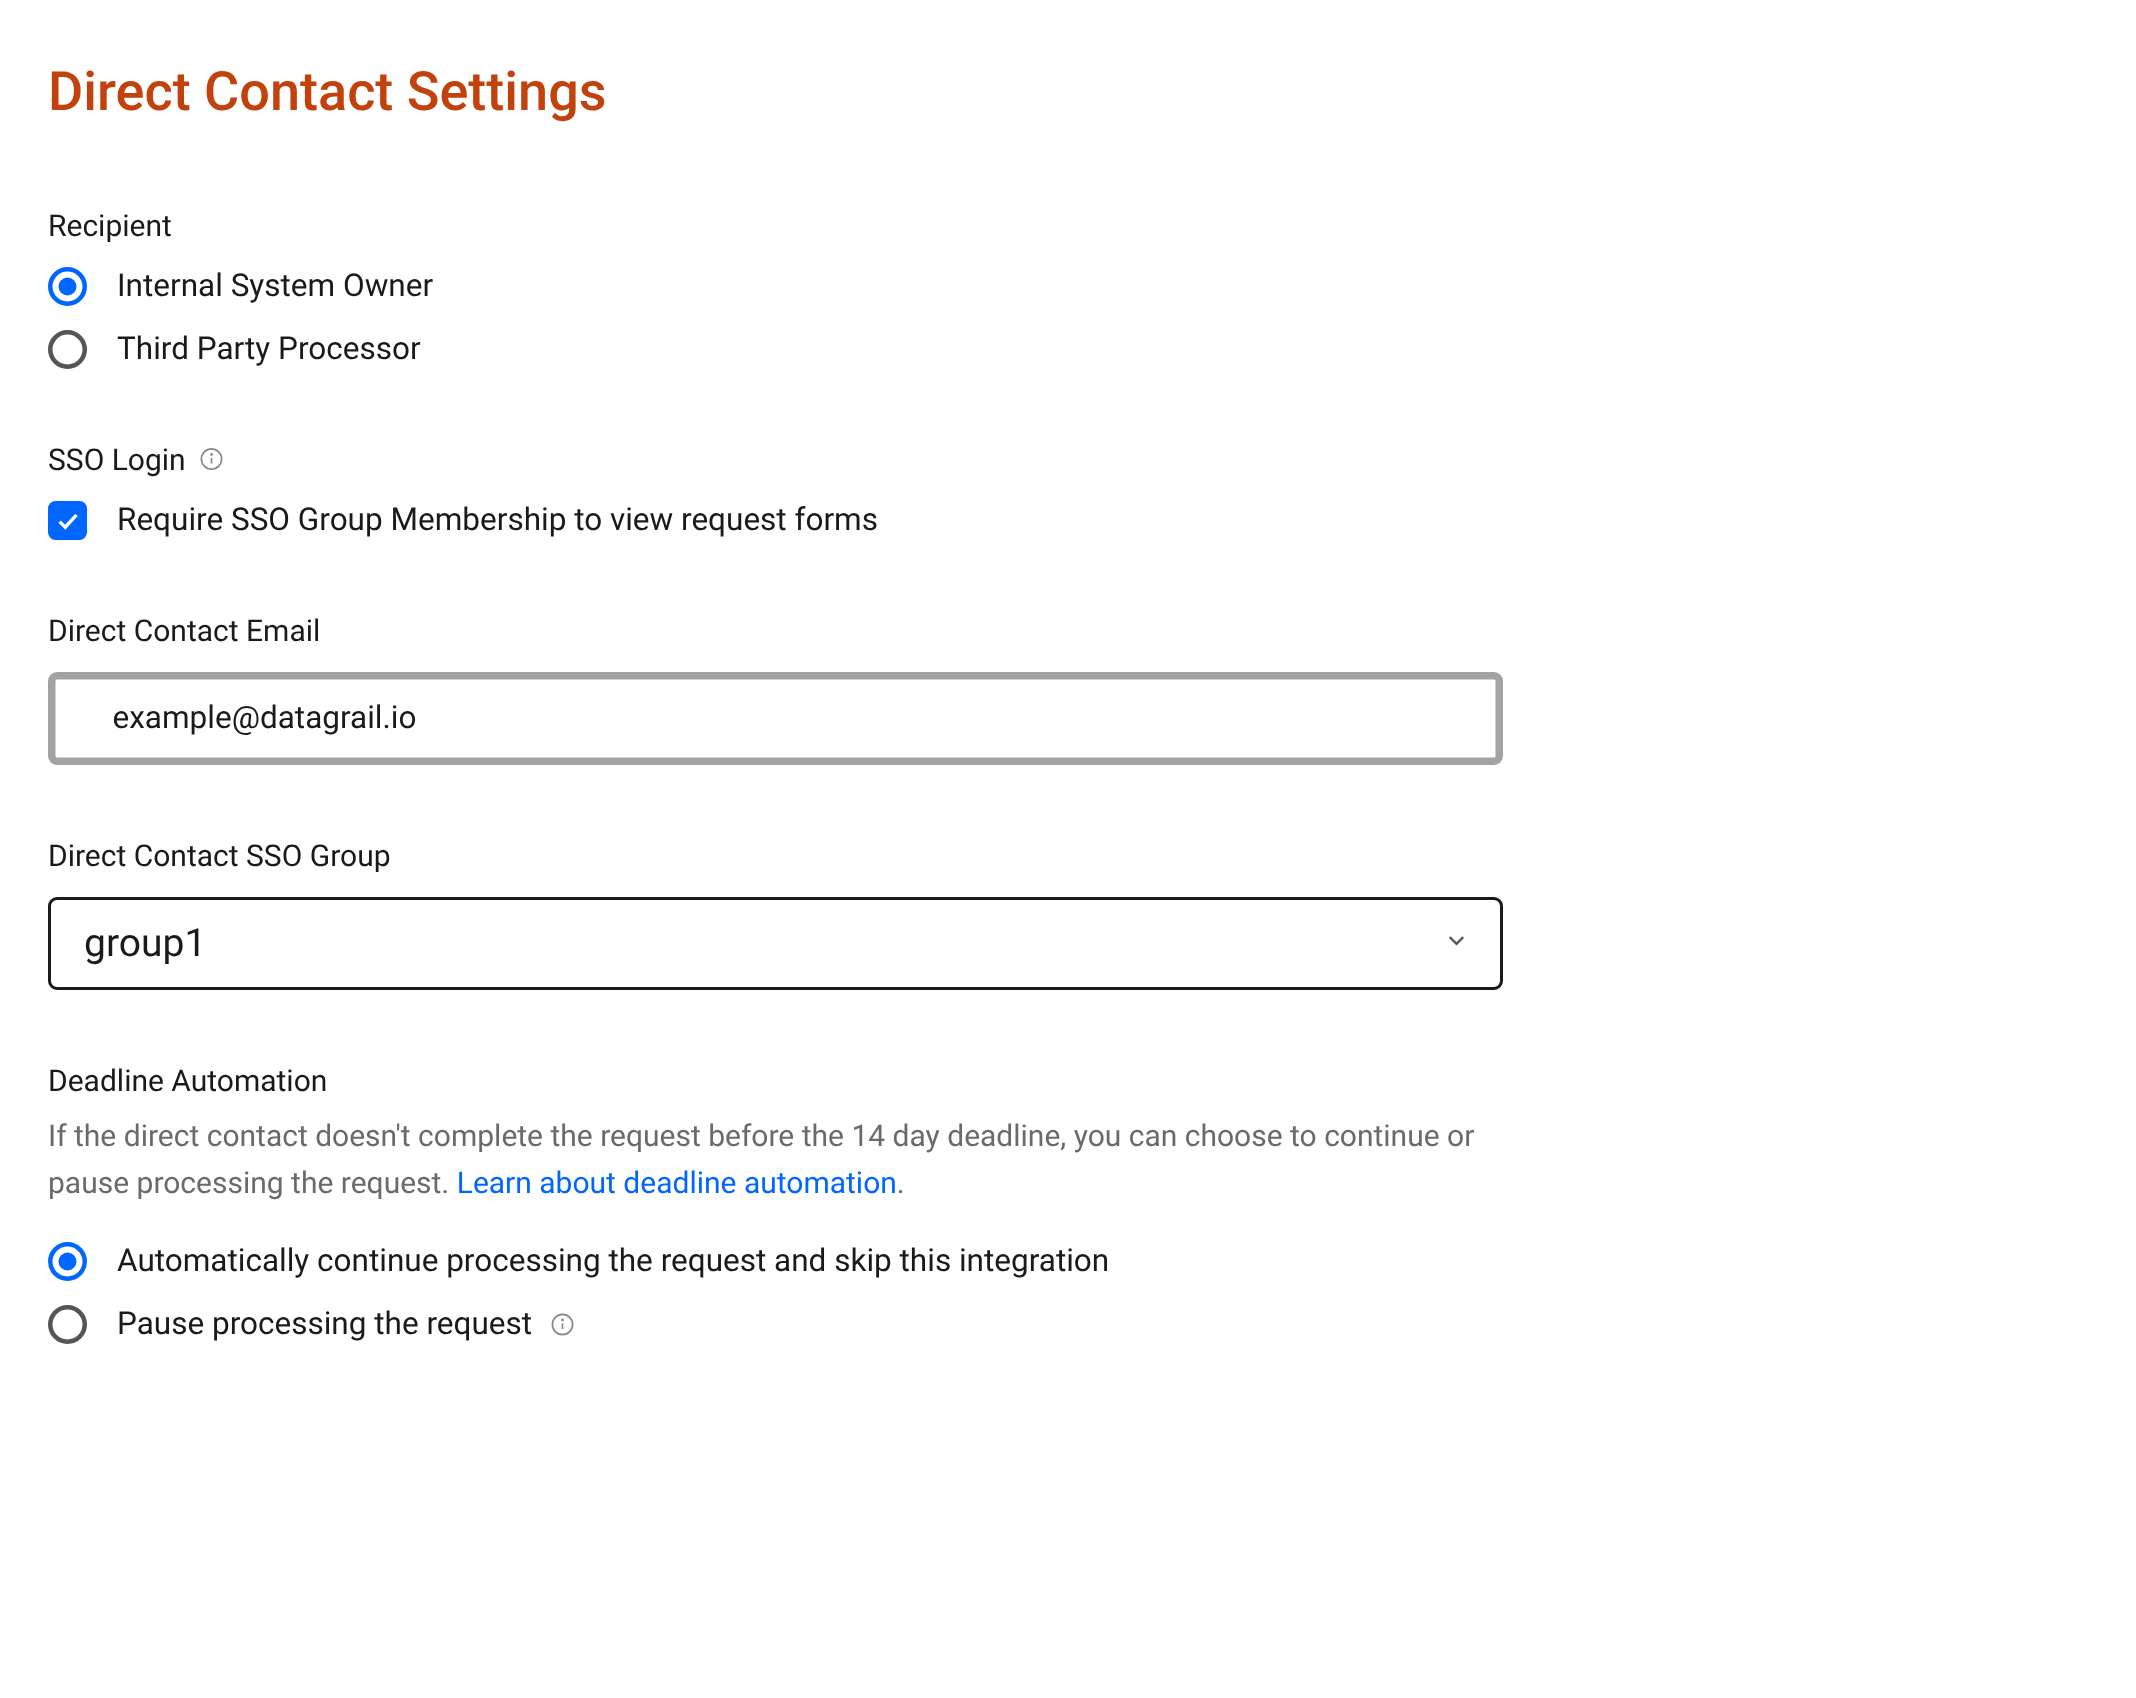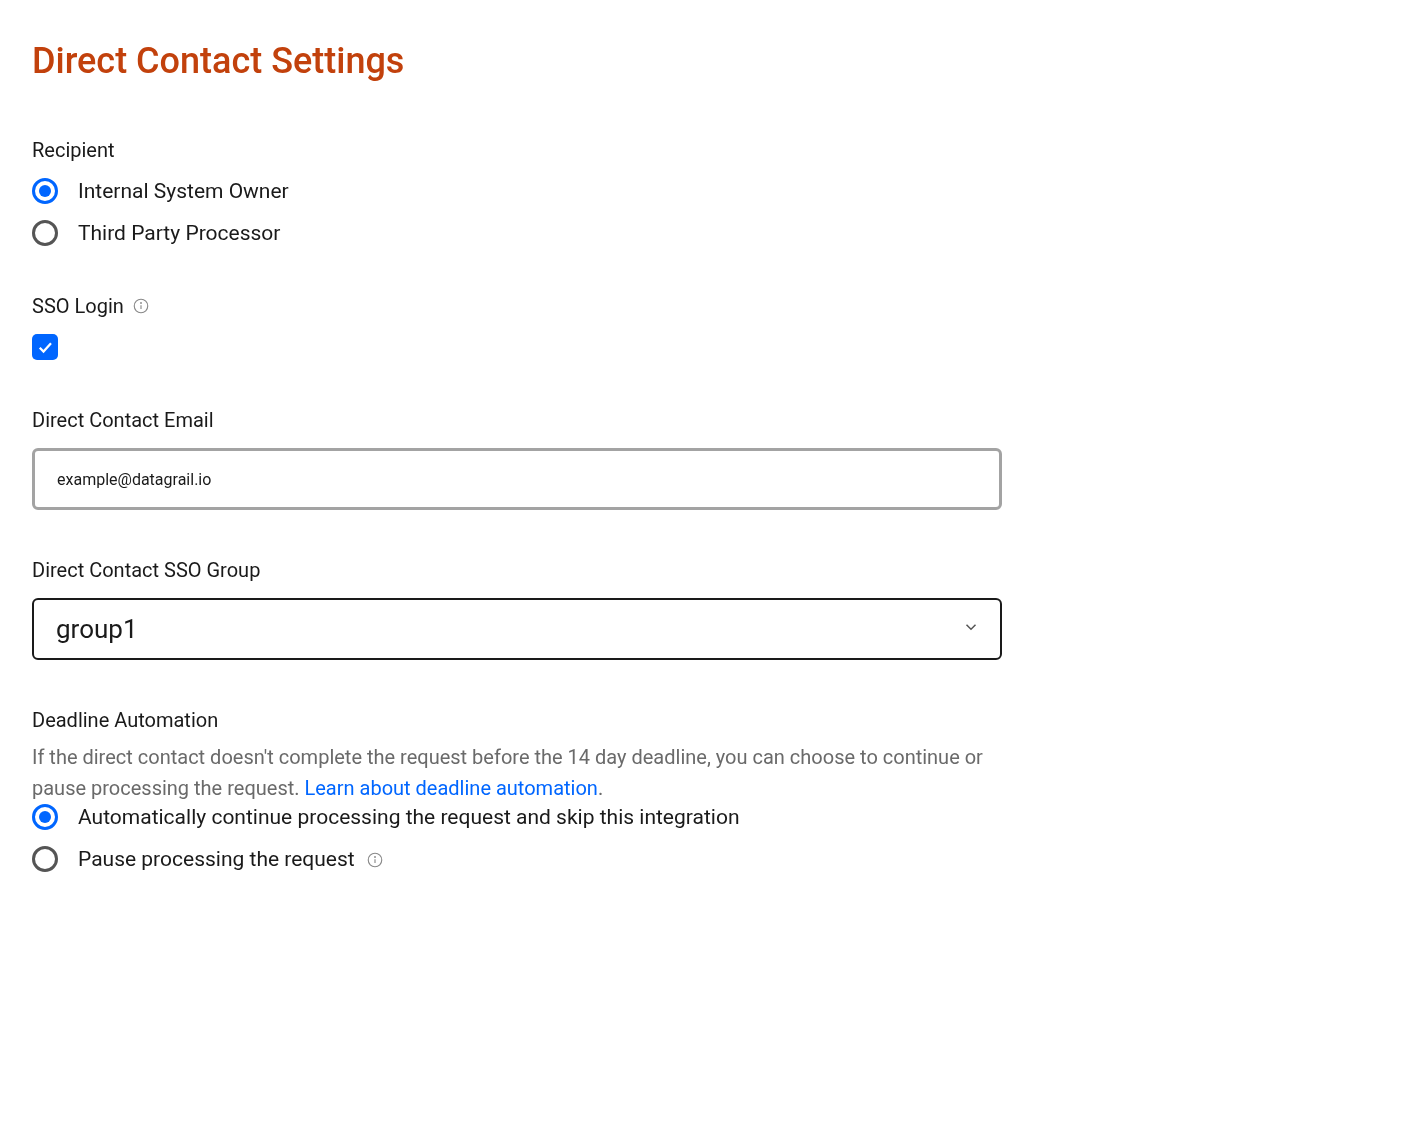--- a/index.html
+++ b/index.html
@@ -88,24 +88,24 @@
     }
     .checkbox-label {
       font-size: 21px;
       color: #1a1a1a;
       font-weight: 400;
     }
     .text-input {
       width: 970px;
       max-width: 100%;
       height: 62px;
-      border: 3px solid #a3a3a3;
+      border: 5px solid #a3a3a3;
       border-radius: 6px;
-      padding: 0 22px;
-      font-size: 16px;
+      padding: 0 38px;
+      font-size: 21px;
       color: #1a1a1a;
       font-family: inherit;
       outline: none;
     }
     .select-wrap {
       position: relative;
       width: 970px;
       max-width: 100%;
     }
     .select-input {
@@ -135,20 +135,21 @@
       width: 18px;
       height: 18px;
       stroke: #555;
       stroke-width: 2;
       fill: none;
     }
     .help-text {
       font-size: 20px;
       color: #6a6a6a;
       line-height: 1.55;
+      margin-bottom: 24px;
       max-width: 970px;
     }
     .help-link {
       color: #0066ff;
       text-decoration: none;
       cursor: pointer;
     }
     .info-icon {
       display: inline-flex;
       align-items: center;
@@ -199,20 +200,21 @@
           <circle cx="12" cy="8" r="0.5" fill="#888"></circle>
         </svg>
     </span>
   </div>
   <label class="checkbox-row">
     <span class="checkbox">
       <svg viewBox="0 0 24 24">
           <polyline points="5 13 10 18 20 7"></polyline>
         </svg>
     </span>
+    <span class="checkbox-label">Require SSO Group Membership to view request forms</span>
   </label>
 </div>
 
 <div class="section">
   <div class="section-label">Direct Contact Email</div>
   <input type="text" class="text-input" value="example@datagrail.io" style="">
 </div>
 
 <div class="section">
   <div class="section-label">Direct Contact SSO Group</div>

